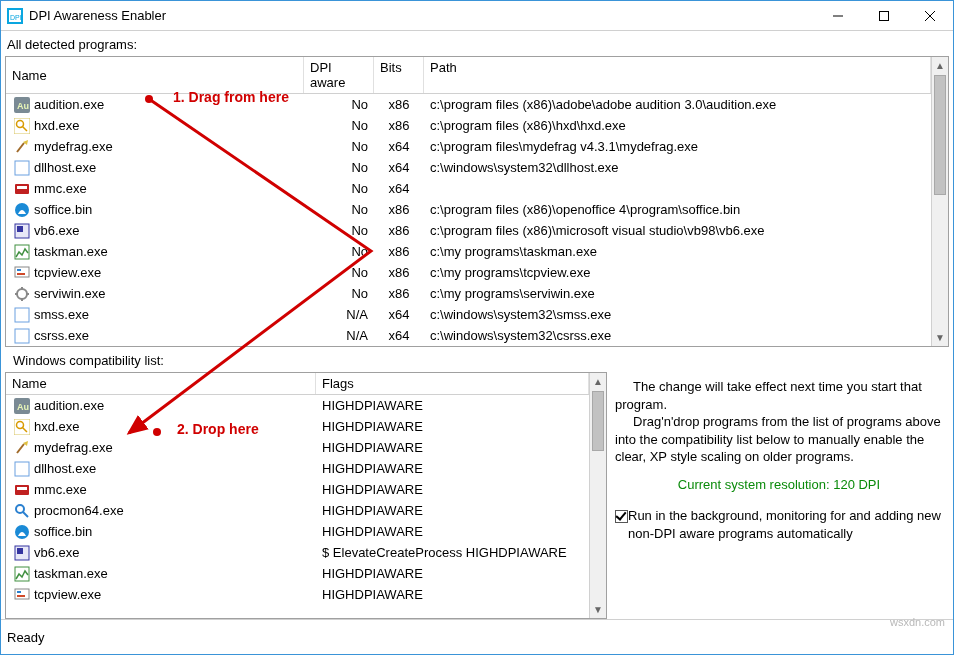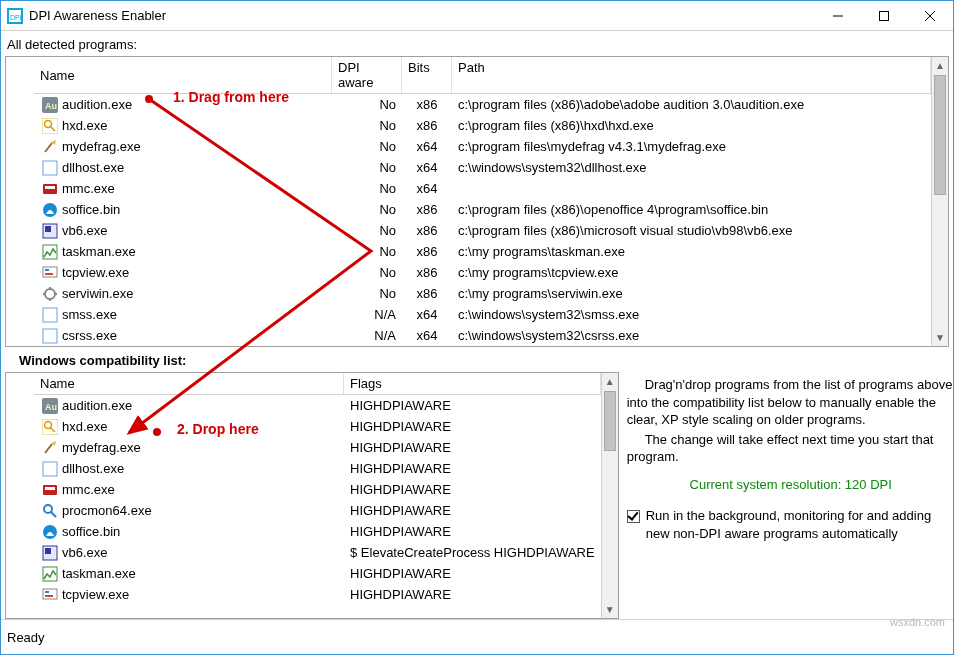--- a/index.html
+++ b/index.html
@@ -8,40 +8,40 @@
   
   .titlebar { height: 30px; background: #fff; display: flex; align-items: center; padding: 0 0 0 6px; border-bottom: 1px solid #d0d0d0; }
   .titlebar-icon { width: 16px; height: 16px; margin-right: 6px; }
   .titlebar-text { font-size: 13px; color: #000; flex: 0 0 auto; }
   .titlebar-spacer { flex: 1; }
   .win-btn { width: 46px; height: 30px; display: flex; align-items: center; justify-content: center; color:#555; }
   
   .upper { flex: 1 1 auto; display: flex; flex-direction: column; padding: 2px 4px 0 4px; }
   .section-label { padding: 4px 2px 4px 2px; font-size: 13px; color: #000; }
   .grid-wrap { flex: 1; border: 1px solid #a0a0a0; position: relative; display: flex; overflow: hidden; background:#fff;}
-  .grid-body { flex: 1; overflow: hidden; display: flex; flex-direction: column; margin-left: 28px; }
+  .grid-body { flex: 1; overflow: hidden; display: flex; flex-direction: column; }
   .gh { display: flex; background: #fff; border-bottom: 1px solid #d0d0d0; font-size: 13px; }
   .gh > div { padding: 3px 6px; border-right: 1px solid #e0e0e0; }
   .rows { flex: 1; overflow: hidden; }
   .row { display: flex; align-items: center; height: 21px; font-size: 13px; }
   .row > div { padding: 0 6px; white-space: nowrap; overflow: hidden; }
   .ico { width:16px; height:16px; flex:0 0 16px; margin: 0 4px 0 2px; display:inline-block; vertical-align:middle;}
   
   .u-name  { flex: 0 0 298px; display: flex; align-items: center; }
   .u-dpi   { flex: 0 0 70px;  text-align: right; padding-right:12px;}
   .u-bits  { flex: 0 0 50px;  text-align: center; }
   .u-path  { flex: 1; }
   
   .lower { height: 258px; display: flex; padding: 0 4px 0 4px; gap: 4px; }
   .lower-left { flex: 1 1 595px; display: flex; flex-direction: column; }
   .lower-right { flex: 0 0 338px; padding: 4px 6px 0 4px; font-size: 13px; line-height: 1.35; }
   .l-name { flex: 0 0 310px; display: flex; align-items: center;}
   .l-flags { flex: 1; }
   .resolution { color: #0a8a0a; text-align: center; margin: 10px 0 14px 0; }
-  .chk-row { display: flex; align-items: flex-start; gap: 6px; }
+  .chk-row { display: flex; align-items: flex-start; }
   .chk-box { width: 13px; height: 13px; border: 1px solid #555; margin-top: 3px; position:relative; flex:0 0 13px;}
   .chk-box::after { content:""; position:absolute; left:2px; top:-1px; width:4px; height:8px; border:solid #000; border-width:0 2px 2px 0; transform:rotate(40deg);}
   
   .vscroll { width: 17px; background: #f0f0f0; border-left: 1px solid #d0d0d0; display: flex; flex-direction: column; }
   .sbtn { height: 17px; display:flex; align-items:center; justify-content:center; color:#666; font-size:10px;}
   .sthumb { background:#c2c2c2; border:1px solid #a8a8a8; }
   
   .status { height: 22px; border-top: 1px solid #d0d0d0; padding: 17px 6px; font-size:13px; display:flex; align-items:center; background:#fff;}
   
   .overlay { position: absolute; inset:0; pointer-events: none; }
@@ -242,21 +242,21 @@
       </div>
       <div class="vscroll">
         <div class="sbtn">▲</div>
         <div class="sthumb" style="margin:1px 2px; height:120px;"></div>
         <div style="flex:1"></div>
         <div class="sbtn">▼</div>
       </div>
     </div>
   </div>
 
-  <div class="section-label" style="padding-left:18px; padding-top:6px;font-weight:bold;">Windows compatibility list:</div>
+  <div class="section-label" style="padding-left:12px; padding-top:6px;">Windows compatibility list:</div>
   <div class="lower">
     <div class="lower-left">
       <div class="grid-wrap">
         <div class="grid-body">
           <div class="gh">
             <div class="l-name">Name</div>
             <div class="l-flags">Flags</div>
           </div>
           <div class="rows" id="lower-rows">
               <div class="row">
@@ -364,22 +364,22 @@
         </div>
         <div class="vscroll">
           <div class="sbtn">▲</div>
           <div class="sthumb" style="margin:1px 2px; height:60px;"></div>
           <div style="flex:1"></div>
           <div class="sbtn">▼</div>
         </div>
       </div>
     </div>
     <div class="lower-right">
+      <div style="text-indent:18px; margin-top:2px;">The change will take effect next time you start that program.</div>
       <div style="text-indent:18px;">Drag'n'drop programs from the list of programs above into the compatibility list below to manually enable the clear, XP style scaling on older programs.</div>
-      <div style="text-indent:18px; margin-top:2px;">The change will take effect next time you start that program.</div>
       <div class="resolution">Current system resolution: 120 DPI</div>
       <div class="chk-row">
         <div class="chk-box"></div>
         <div>Run in the background, monitoring for and adding new non-DPI aware programs automatically</div>
       </div>
     </div>
   </div>
 
   <div class="status">
     <span>Ready</span>

